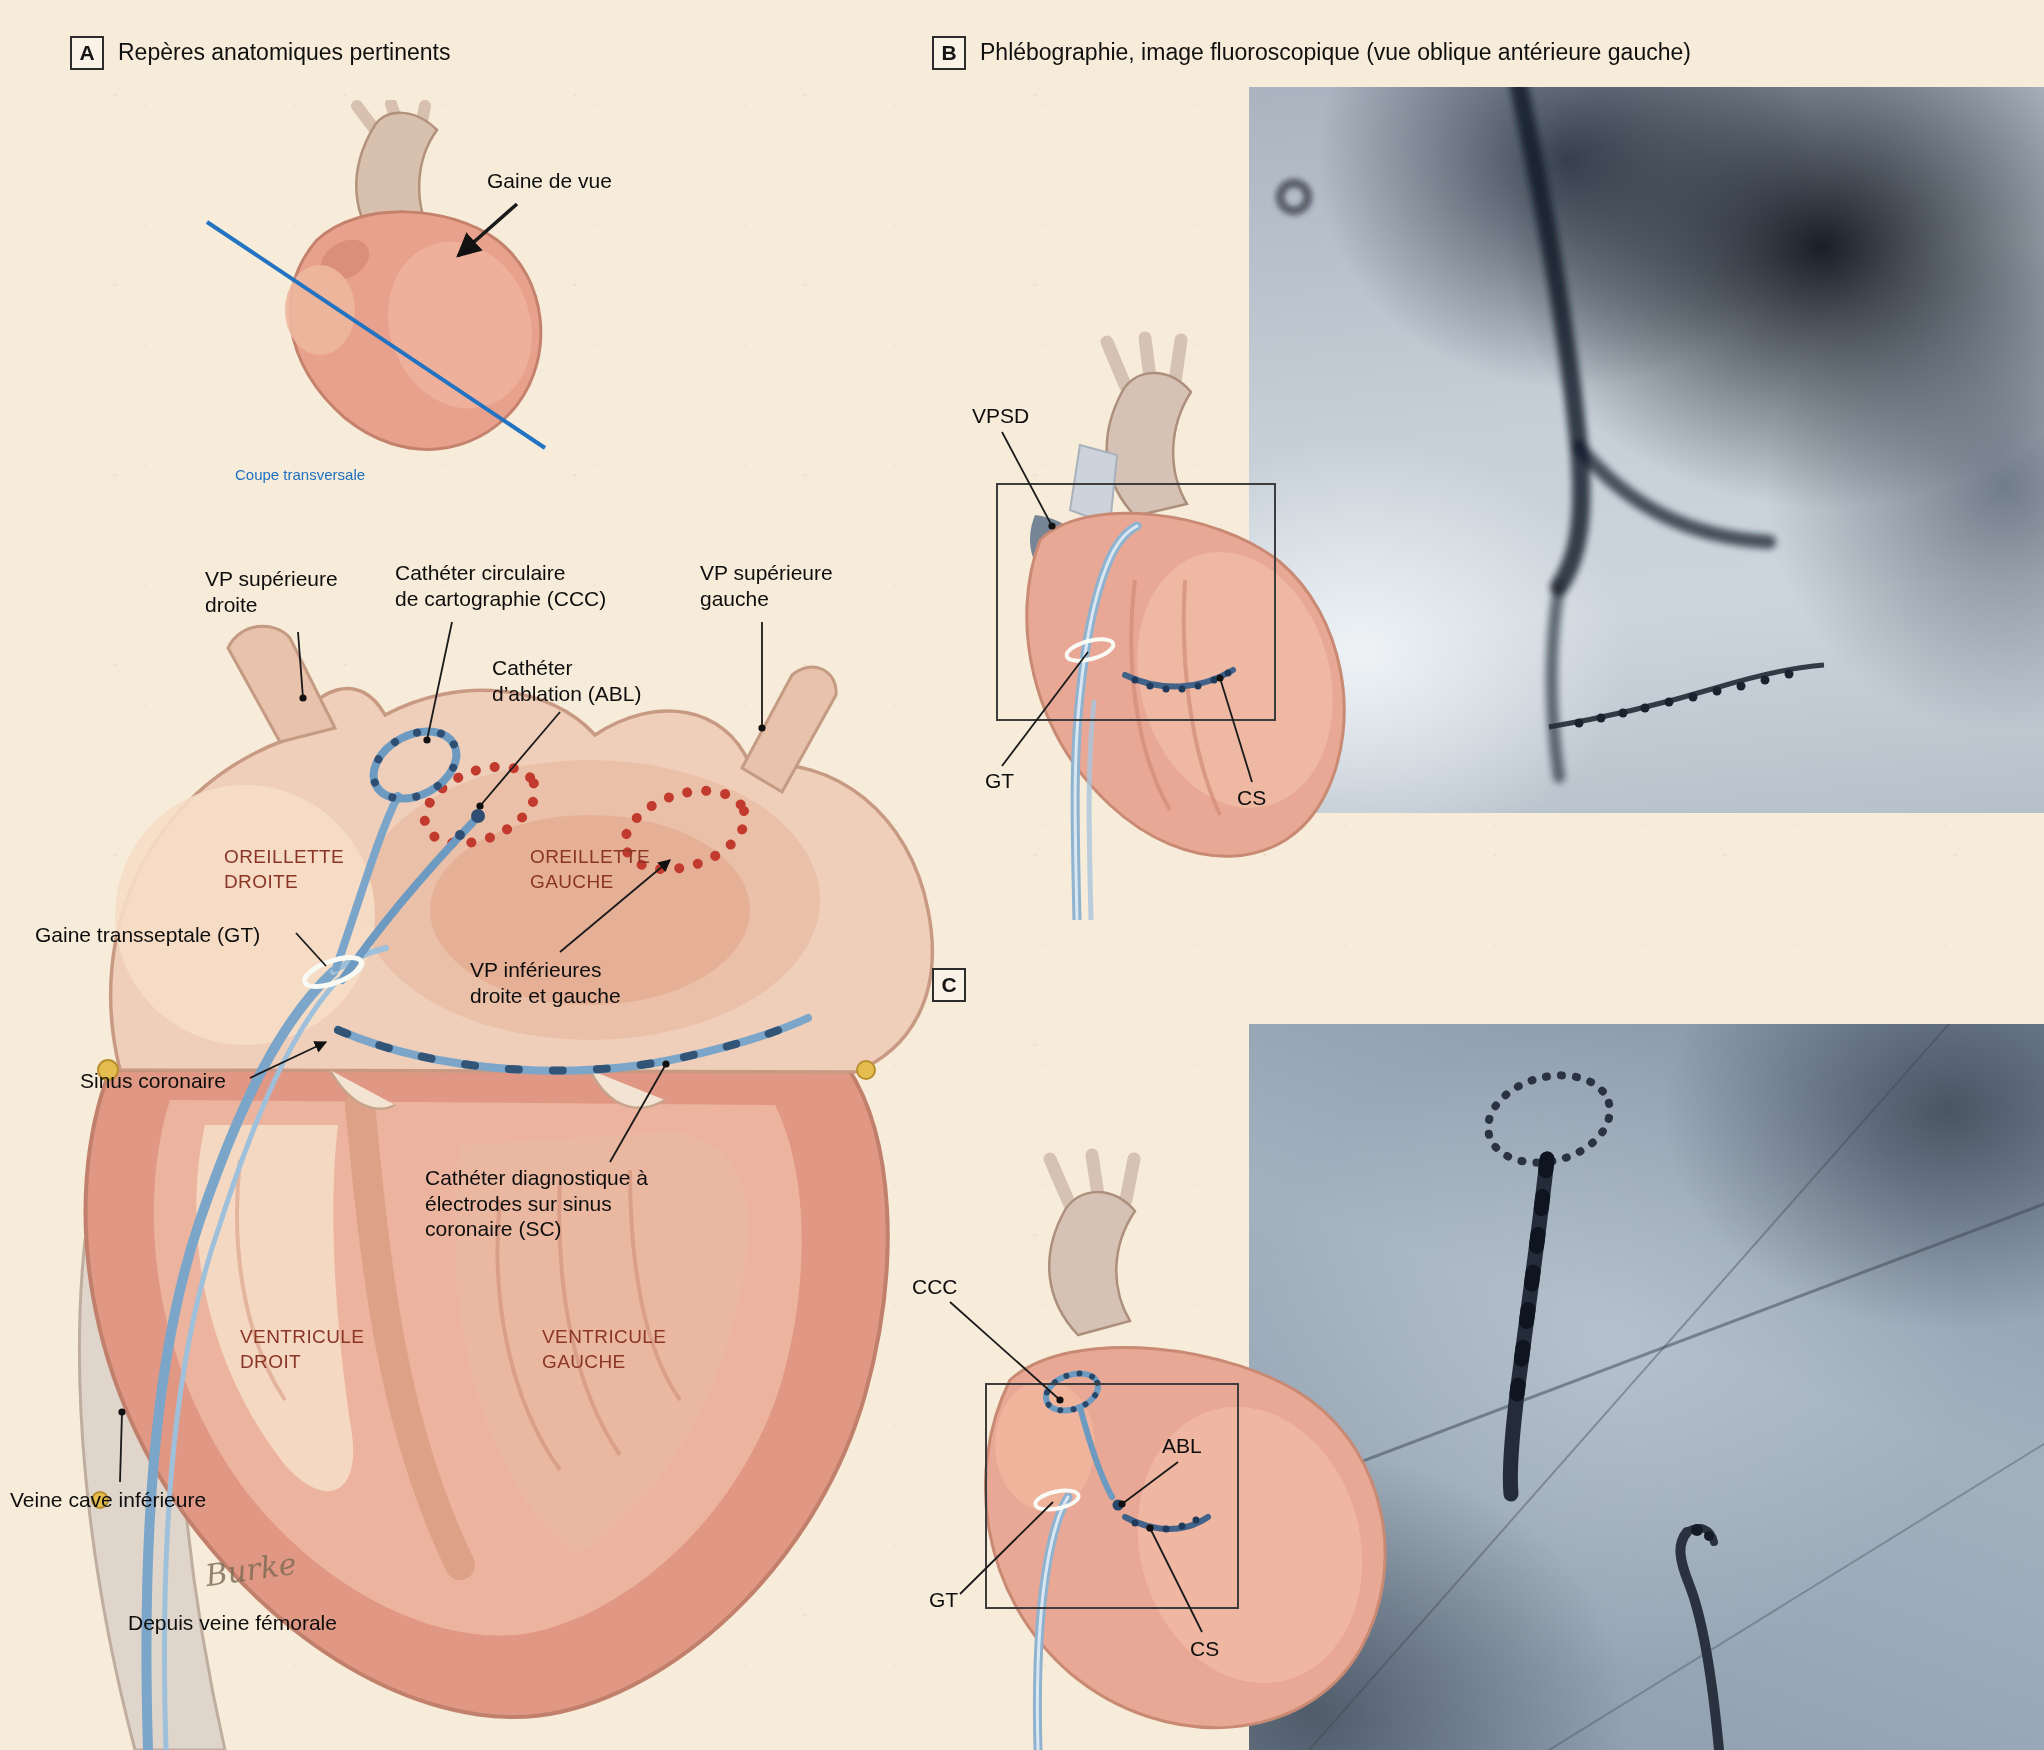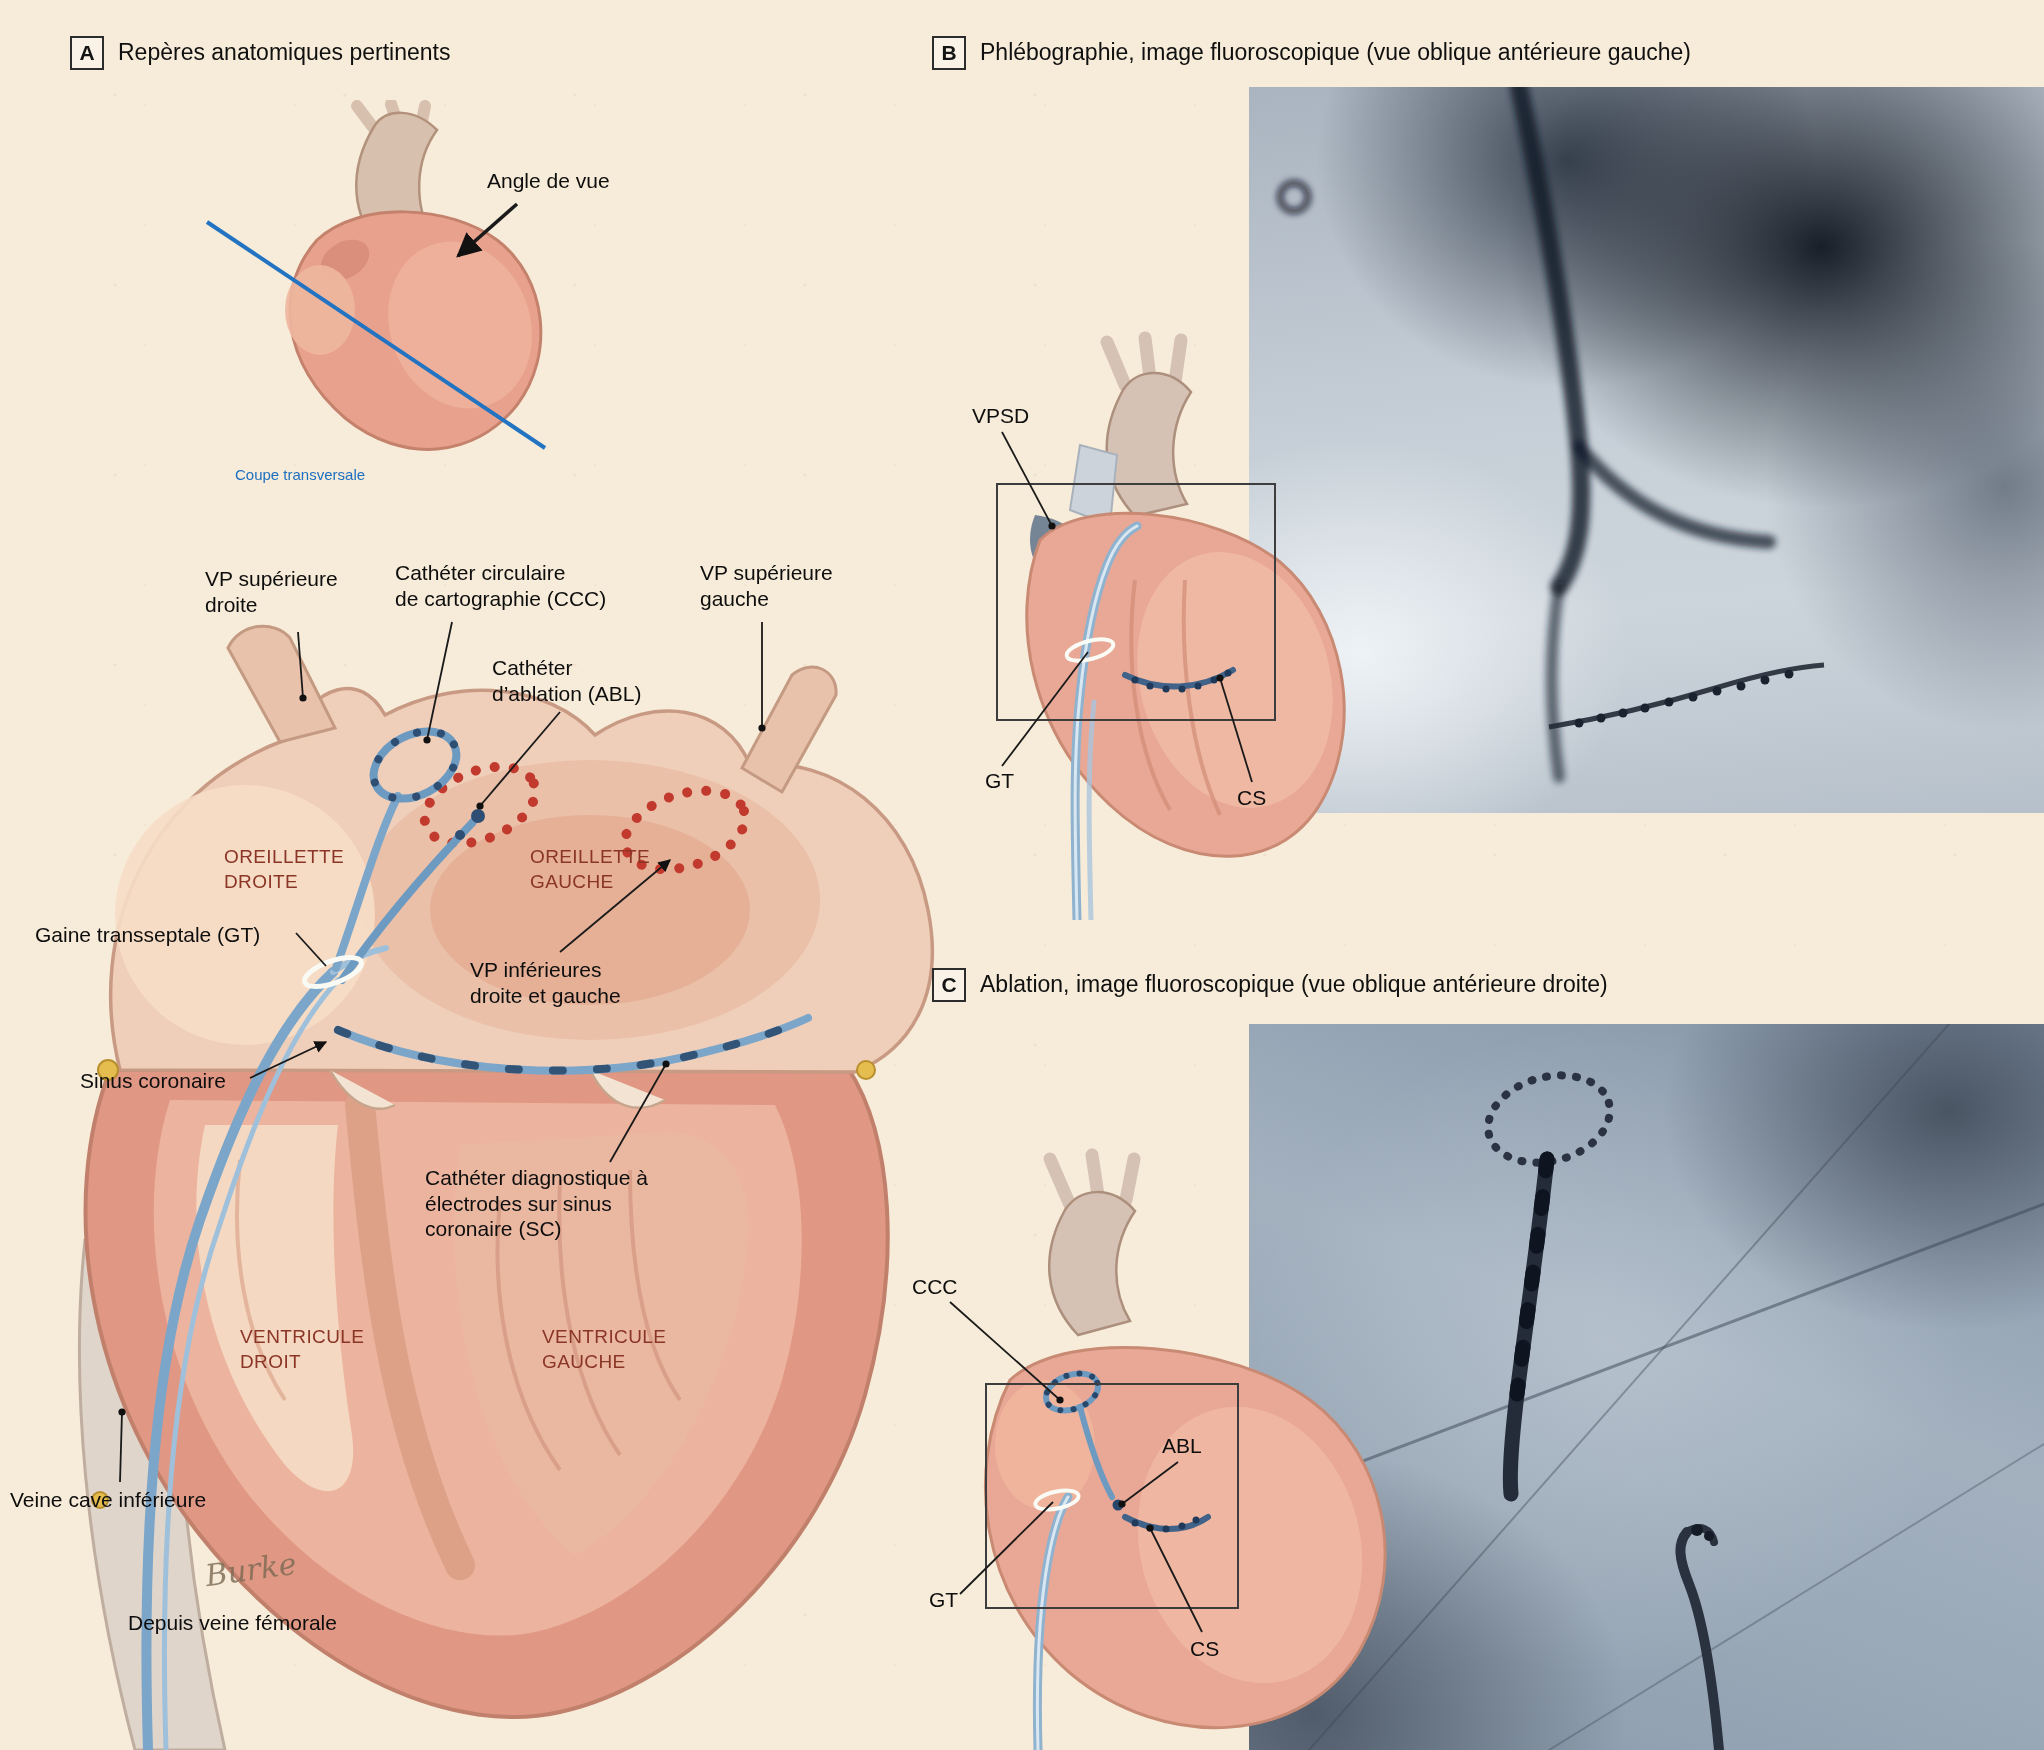--- a/index.html
+++ b/index.html
@@ -72,21 +72,21 @@
       <line x1="196" y1="26" x2="200" y2="6"></line>
     </g>
     <path d="M150,25 C122,70 126,118 158,150 L208,138 C188,105 190,60 212,30 C190,8 162,8 150,25 Z" fill="#d8c0ae" stroke="#b2927c" stroke-width="2.5"></path>
     <path d="M150,150 C135,170 135,195 150,215 L195,200 C185,180 188,162 200,150 Z" fill="#c9aa9a" opacity=".9"></path>
     <path d="M92,140 C48,190 58,265 120,318 C178,365 250,358 292,305 C330,255 322,178 272,140 C225,105 135,100 92,140 Z" fill="#e8a18c" stroke="#c4826d" stroke-width="3"></path>
     <ellipse cx="235" cy="225" rx="70" ry="85" fill="#f2bda6" opacity=".55" transform="rotate(-20 235 225)"></ellipse>
     <ellipse cx="120" cy="160" rx="26" ry="18" fill="#d98f7c" transform="rotate(-30 120 160)"></ellipse>
     <ellipse cx="95" cy="210" rx="35" ry="45" fill="#eeb79f" opacity=".9"></ellipse>
   </svg>
 
-  <div class="lbl" style="left:487px;top:168px">Angle de vue</div>
+  <div class="lbl" style="left:487px;top:168px">Gaine de vue</div>
   <div class="lbl blue" style="left:235px;top:466px">Coupe transversale</div>
 
   <svg class="heart-svg" style="left:30px;top:600px" width="1060" height="1150" viewBox="0 0 1060 1150">
 
     <path d="M55,640 C40,780 55,960 105,1150 L195,1150 C152,960 140,780 152,645 Z" fill="#dfd5cb" stroke="#bfae9f" stroke-width="3"></path>
 
     <path d="M80,470 C30,600 55,790 170,935 C285,1080 430,1135 530,1112 C655,1085 790,955 835,795 C872,662 862,535 818,468 Z" fill="#e09784" stroke="#c1806c" stroke-width="4"></path>
     <path d="M140,500 C105,610 125,770 215,890 C300,1000 420,1050 505,1032 C610,1008 715,905 752,780 C783,670 775,565 745,505 Z" fill="#ecb49e"></path>
     <path d="M175,525 C150,640 180,770 255,865 C295,910 330,895 322,835 C305,725 298,610 308,525 Z" fill="#f5d8c2"></path>
     <path d="M430,545 C408,700 450,880 545,955 C635,905 710,770 718,635 C722,572 690,535 640,532 Z" fill="#eab8a1"></path>
@@ -247,21 +247,20 @@
     </g>
   </svg>
 
   <div class="fov-rect" style="left:996px;top:483px;width:276px;height:234px"></div>
 
   <div class="lbl" style="left:972px;top:403px">VPSD</div>
   <div class="lbl" style="left:985px;top:768px">GT</div>
   <div class="lbl" style="left:1237px;top:785px">CS</div>
 
   <div class="panel-tag" style="left:932px;top:968px">C</div>
-  <div class="panel-title" style="left:980px;top:971px">Ablation, image fluoroscopique (vue oblique antérieure droite)</div>
 
   <div class="fluoro" id="fluoro-c">
     <svg width="795" height="726" viewBox="0 0 795 726">
       <g stroke-linecap="round">
         <line x1="0" y1="480" x2="795" y2="180" stroke="#3c4654" stroke-width="3" opacity=".5"></line>
         <line x1="60" y1="726" x2="700" y2="0" stroke="#3c4654" stroke-width="2" opacity=".4"></line>
         <line x1="300" y1="726" x2="795" y2="420" stroke="#3c4654" stroke-width="2" opacity=".35"></line>
       </g>
       <g transform="rotate(-15 300 95)">
         <ellipse cx="300" cy="95" rx="62" ry="42" fill="none" stroke="#2b3342" stroke-width="8" stroke-dasharray="1 14" stroke-linecap="round"></ellipse>

